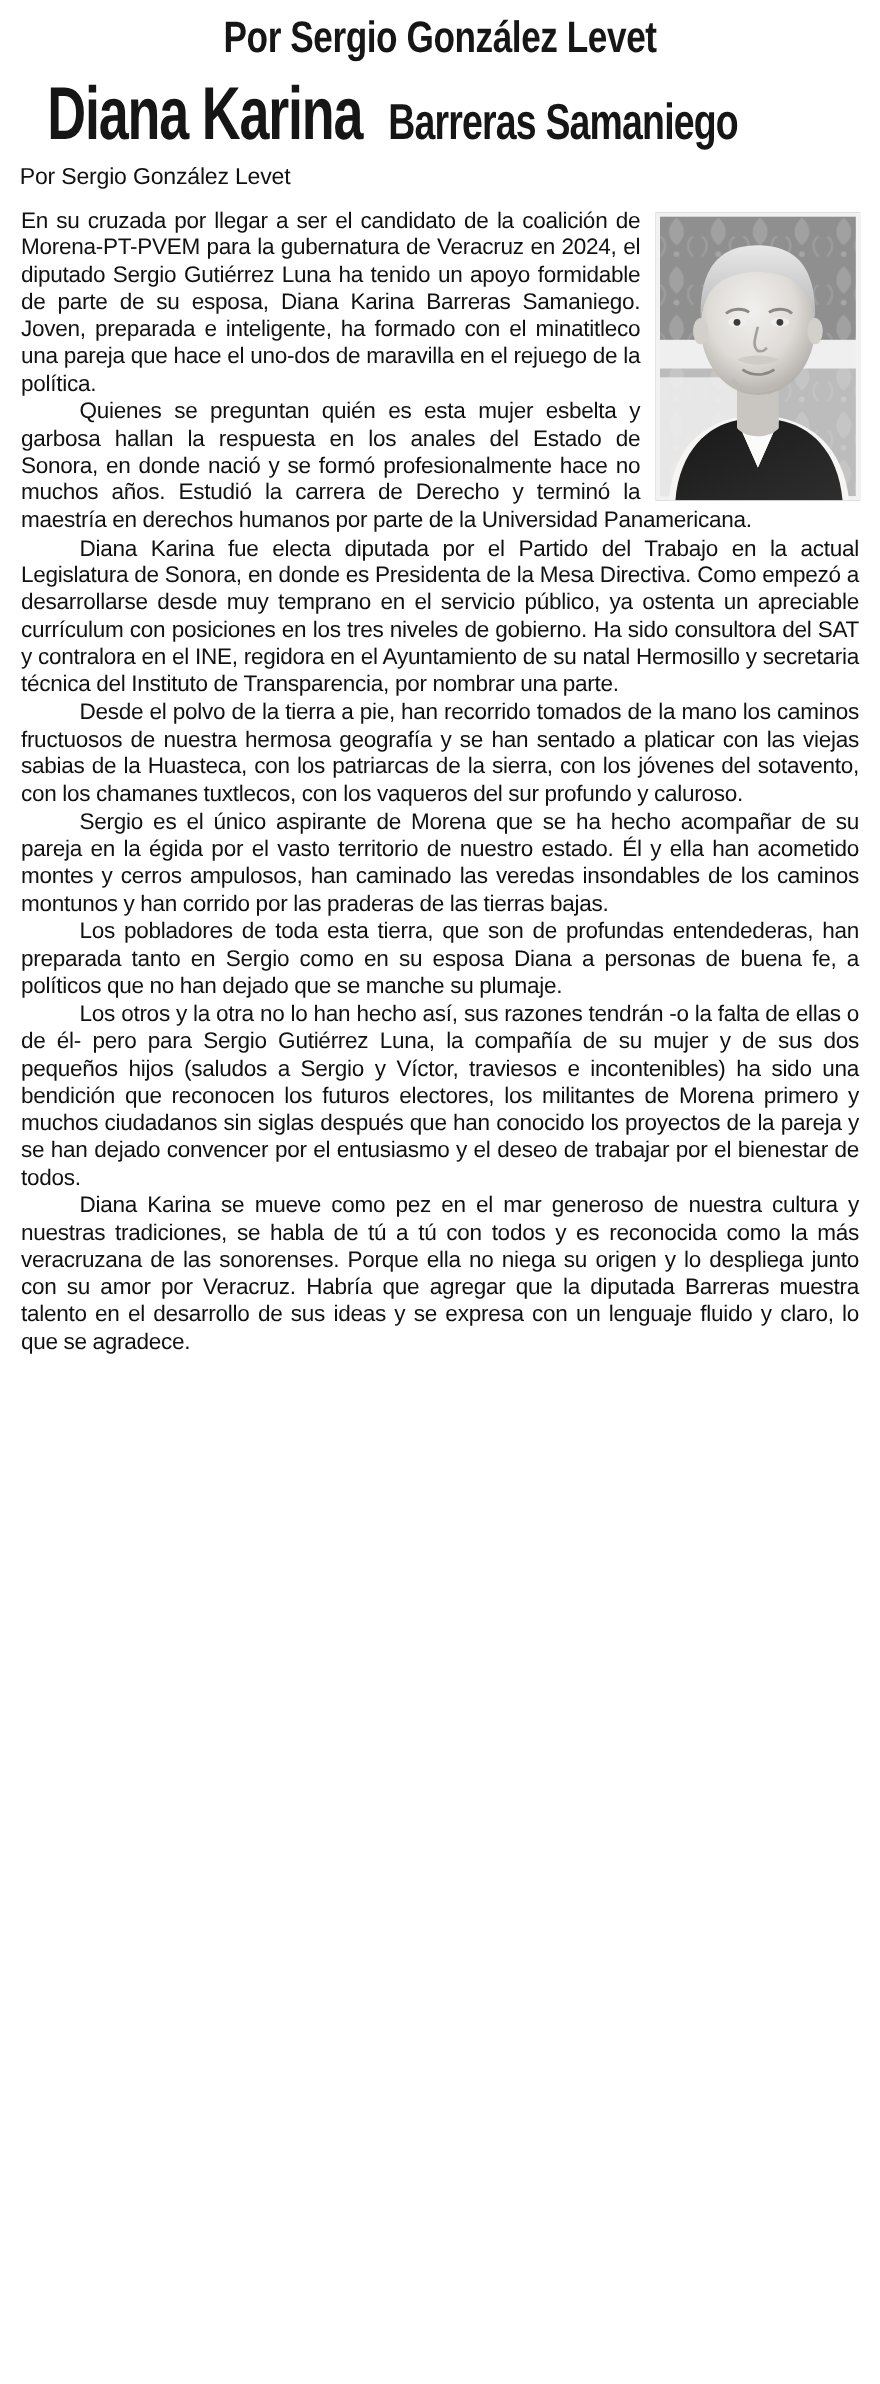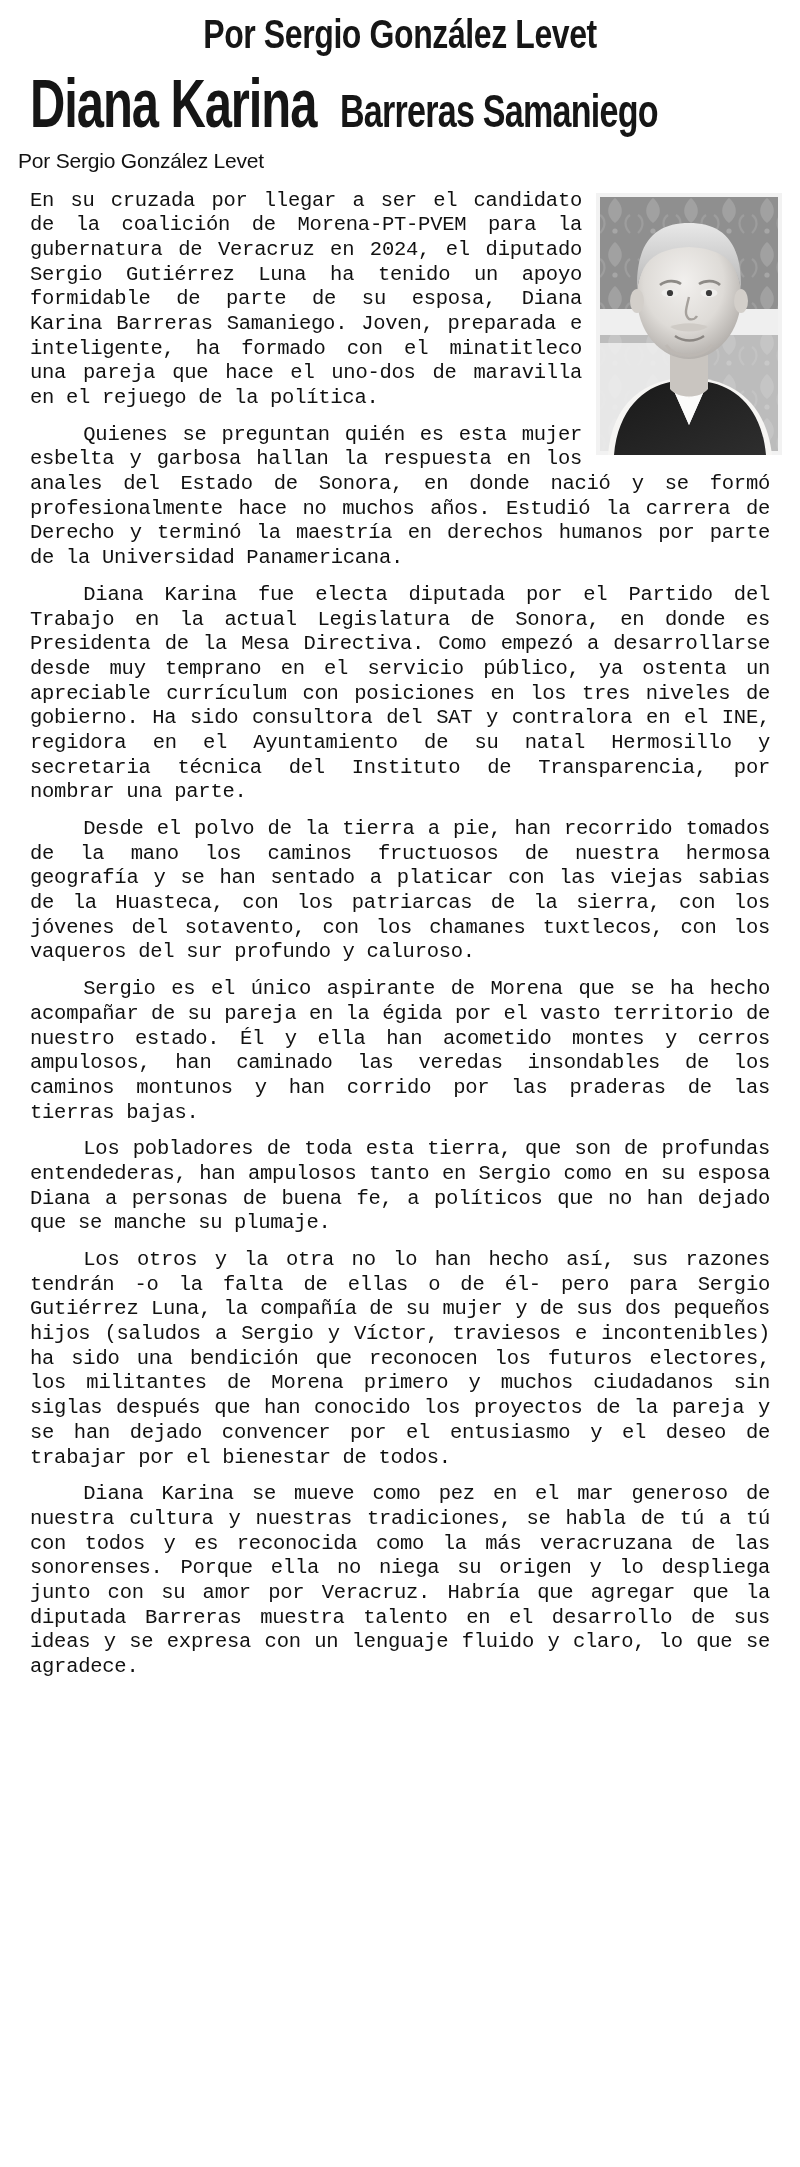--- a/index.html
+++ b/index.html
@@ -64,21 +64,21 @@
     transform: scaleX(0.80);
     display: inline-block;
     color: #161616;
     margin-top: 8px;
     line-height: 1.0;
   }
 
   
   .headline {
     margin: 18px 0 0 0;
-    text-align: center;
+    text-align: right;
     line-height: 0.92;
     white-space: nowrap;
   }
   .headline .hl-main {
     font-family: "Liberation Sans Narrow", "Liberation Sans", sans-serif;
     font-weight: 700;
     font-size: 68px;
     letter-spacing: -1.5px;
     transform: scaleX(0.72);
     transform-origin: left bottom;
@@ -124,23 +124,22 @@
     font-family: "Liberation Sans", sans-serif;
     font-size: 20.5px;
     line-height: 1.205;
     text-align: justify;
     color: #111111;
     letter-spacing: -0.25px;
     word-spacing: -0.2px;
     hyphens: manual;
   }
   .article-body p {
-    margin: 12px;
+    margin: 1px;
     text-indent: 0;
-    font-family: Liberation Mono, monospace;
   }
   .article-body p.indent {
     text-indent: 2.6em;
   }
   .clearfix::after {
     content: "";
     display: block;
     clear: both;
   }
 </style>
@@ -229,18 +228,18 @@
       <ellipse cx="145" cy="108" rx="7" ry="12" fill="#d3cfca"></ellipse>
     </svg>
   </figure>
 
   <div class="article-body clearfix">
     <p>En su cruzada por llegar a ser el candidato de la coalición de Morena-PT-PVEM para la gubernatura de Veracruz en 2024, el diputado Sergio Gutiérrez Luna ha tenido un apoyo formidable de parte de su esposa, Diana Karina Barreras Samaniego. Joven, preparada e inteligente, ha formado con el minatitleco una pareja que hace el uno-dos de maravilla en el rejuego de la política.</p>
     <p class="indent">Quienes se preguntan quién es esta mujer esbelta y garbosa hallan la respuesta en los anales del Estado de Sonora, en donde nació y se formó profesionalmente hace no muchos años. Estudió la carrera de Derecho y terminó la maestría en derechos humanos por parte de la Universidad Panamericana.</p>
     <p class="indent">Diana Karina fue electa diputada por el Partido del Trabajo en la actual Legislatura de Sonora, en donde es Presidenta de la Mesa Directiva. Como empezó a desarrollarse desde muy temprano en el servicio público, ya ostenta un apreciable currículum con posiciones en los tres niveles de gobierno. Ha sido consultora del SAT y contralora en el INE, regidora en el Ayuntamiento de su natal Hermosillo y secretaria técnica del Instituto de Transparencia, por nombrar una parte.</p>
     <p class="indent">Desde el polvo de la tierra a pie, han recorrido tomados de la mano los caminos fructuosos de nuestra hermosa geografía y se han sentado a platicar con las viejas sabias de la Huasteca, con los patriarcas de la sierra, con los jóvenes del sotavento, con los chamanes tuxtlecos, con los vaqueros del sur profundo y caluroso.</p>
     <p class="indent">Sergio es el único aspirante de Morena que se ha hecho acompañar de su pareja en la égida por el vasto territorio de nuestro estado. Él y ella han acometido montes y cerros ampulosos, han caminado las veredas insondables de los caminos montunos y han corrido por las praderas de las tierras bajas.</p>
-    <p class="indent">Los pobladores de toda esta tierra, que son de profundas entendederas, han ampulosos tanto en Sergio como en su esposa Diana a personas de buena fe, a políticos que no han dejado que se manche su plumaje.</p>
+    <p class="indent">Los pobladores de toda esta tierra, que son de profundas entendederas, han preparada tanto en Sergio como en su esposa Diana a personas de buena fe, a políticos que no han dejado que se manche su plumaje.</p>
     <p class="indent">Los otros y la otra no lo han hecho así, sus razones tendrán -o la falta de ellas o de él- pero para Sergio Gutiérrez Luna, la compañía de su mujer y de sus dos pequeños hijos (saludos a Sergio y Víctor, traviesos e incontenibles) ha sido una bendición que reconocen los futuros electores, los militantes de Morena primero y muchos ciudadanos sin siglas después que han conocido los proyectos de la pareja y se han dejado convencer por el entusiasmo y el deseo de trabajar por el bienestar de todos.</p>
     <p class="indent">Diana Karina se mueve como pez en el mar generoso de nuestra cultura y nuestras tradiciones, se habla de tú a tú con todos y es reconocida como la más veracruzana de las sonorenses. Porque ella no niega su origen y lo despliega junto con su amor por Veracruz. Habría que agregar que la diputada Barreras muestra talento en el desarrollo de sus ideas y se expresa con un lenguaje fluido y claro, lo que se agradece.</p>
   </div>
 
 </div>
 
 </body></html>

